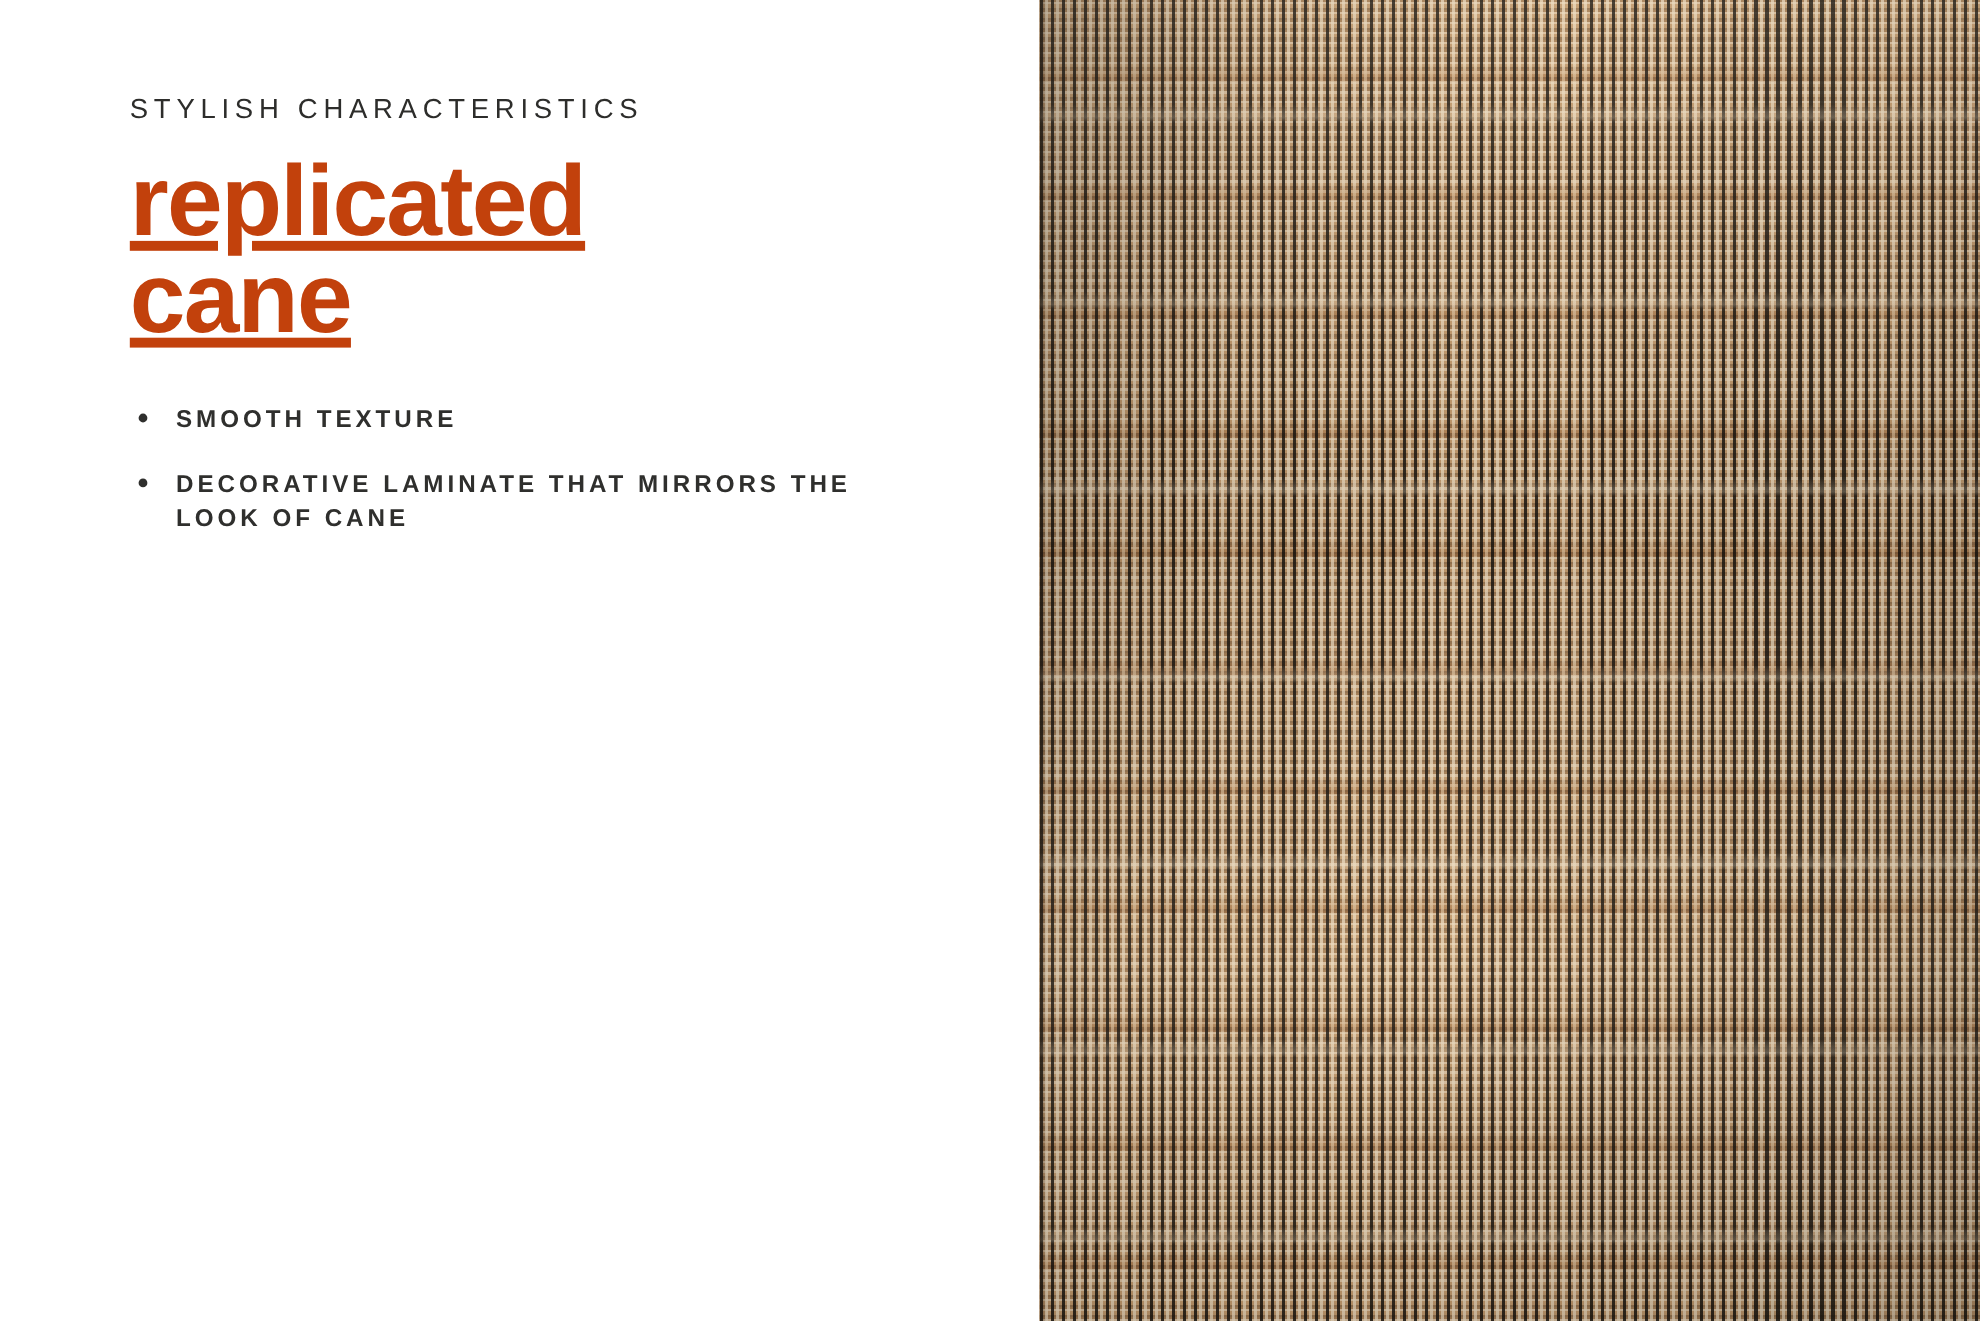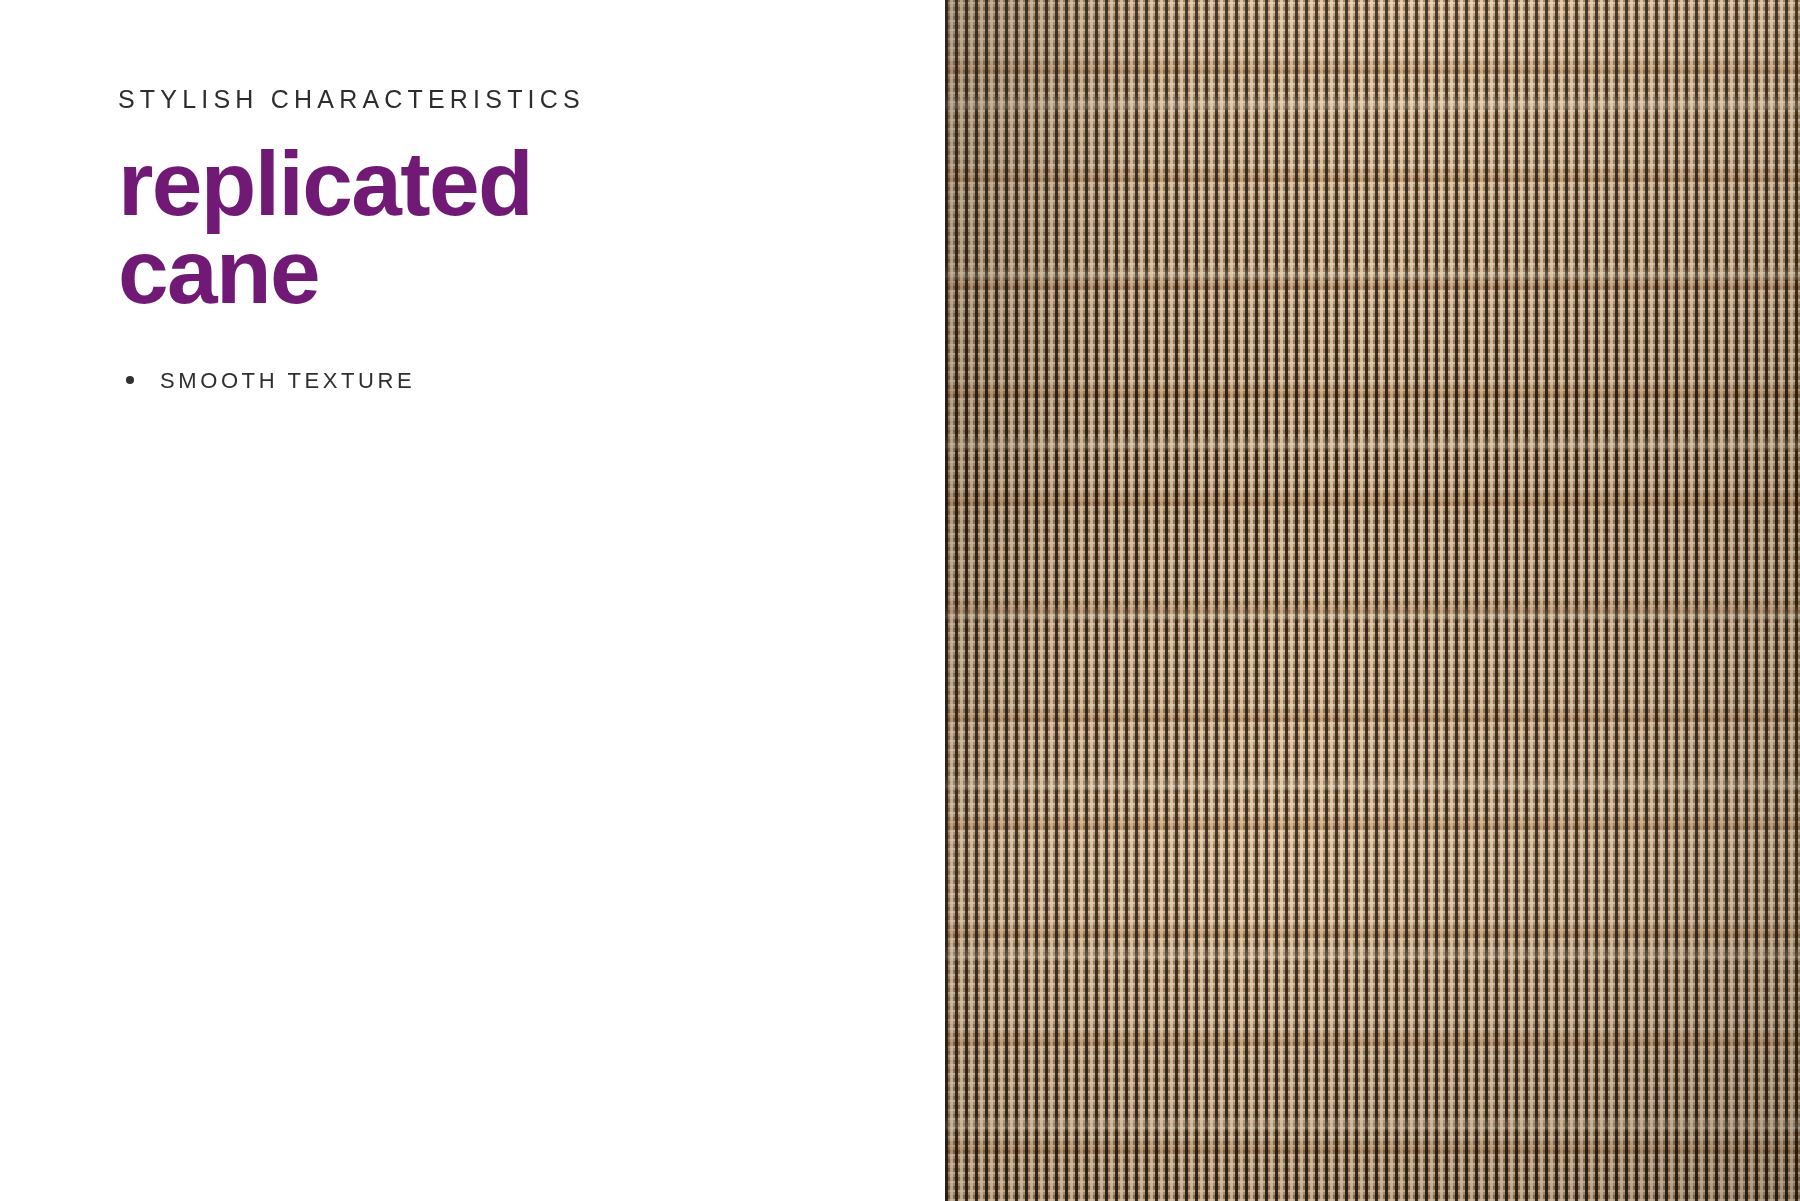--- a/index.html
+++ b/index.html
@@ -39,23 +39,24 @@
     text-transform: uppercase;
     line-height: 1.2;
     margin: 0 0 26px 0;
   }
 
   .headline {
     font-size: 91px;
     line-height: 0.97;
     font-weight: 700;
     letter-spacing: -1.6px;
-    color: #701a75;
+    color: #c2410c;
     margin: 0 0 48px 0;
     max-width: 620px;
+    text-decoration: underline;
   }
 
   .body-copy {
     font-size: 24.5px;
     line-height: 1.85;
     color: #2f2f2d;
     font-weight: 400;
     margin: 0 0 46px 0;
     max-width: 700px;
     letter-spacing: 0.1px;
@@ -68,21 +69,21 @@
   }
   .feature-item {
     position: relative;
     padding-left: 42px;
     margin-bottom: 28px;
     font-size: 22px;
     letter-spacing: 3.6px;
     line-height: 1.42;
     color: #2f2f2d;
     text-transform: uppercase;
-    font-weight: 400;
+    font-weight: 700;
   }
   .feature-item:last-child {
     margin-bottom: 0;
   }
   .feature-item .bullet {
     position: absolute;
     left: 8px;
     top: 11px;
     width: 8px;
     height: 8px;
@@ -179,20 +180,24 @@
     <div class="eyebrow">STYLISH CHARACTERISTICS</div>
 
     <h1 class="headline">replicated cane</h1>
 
 
     <ul class="feature-list">
       <li class="feature-item">
         <span class="bullet"></span>
         <span>SMOOTH TEXTURE</span>
       </li>
+      <li class="feature-item">
+        <span class="bullet"></span>
+        <span>DECORATIVE LAMINATE THAT MIRRORS THE LOOK OF CANE</span>
+      </li>
     </ul>
 
   </div>
 
   <div class="image-panel">
     <div class="weave"></div>
     <div class="weave-bands"></div>
     <div class="weave-bands2"></div>
     <div class="weave-shade"></div>
     <div class="weave-edge"></div>

